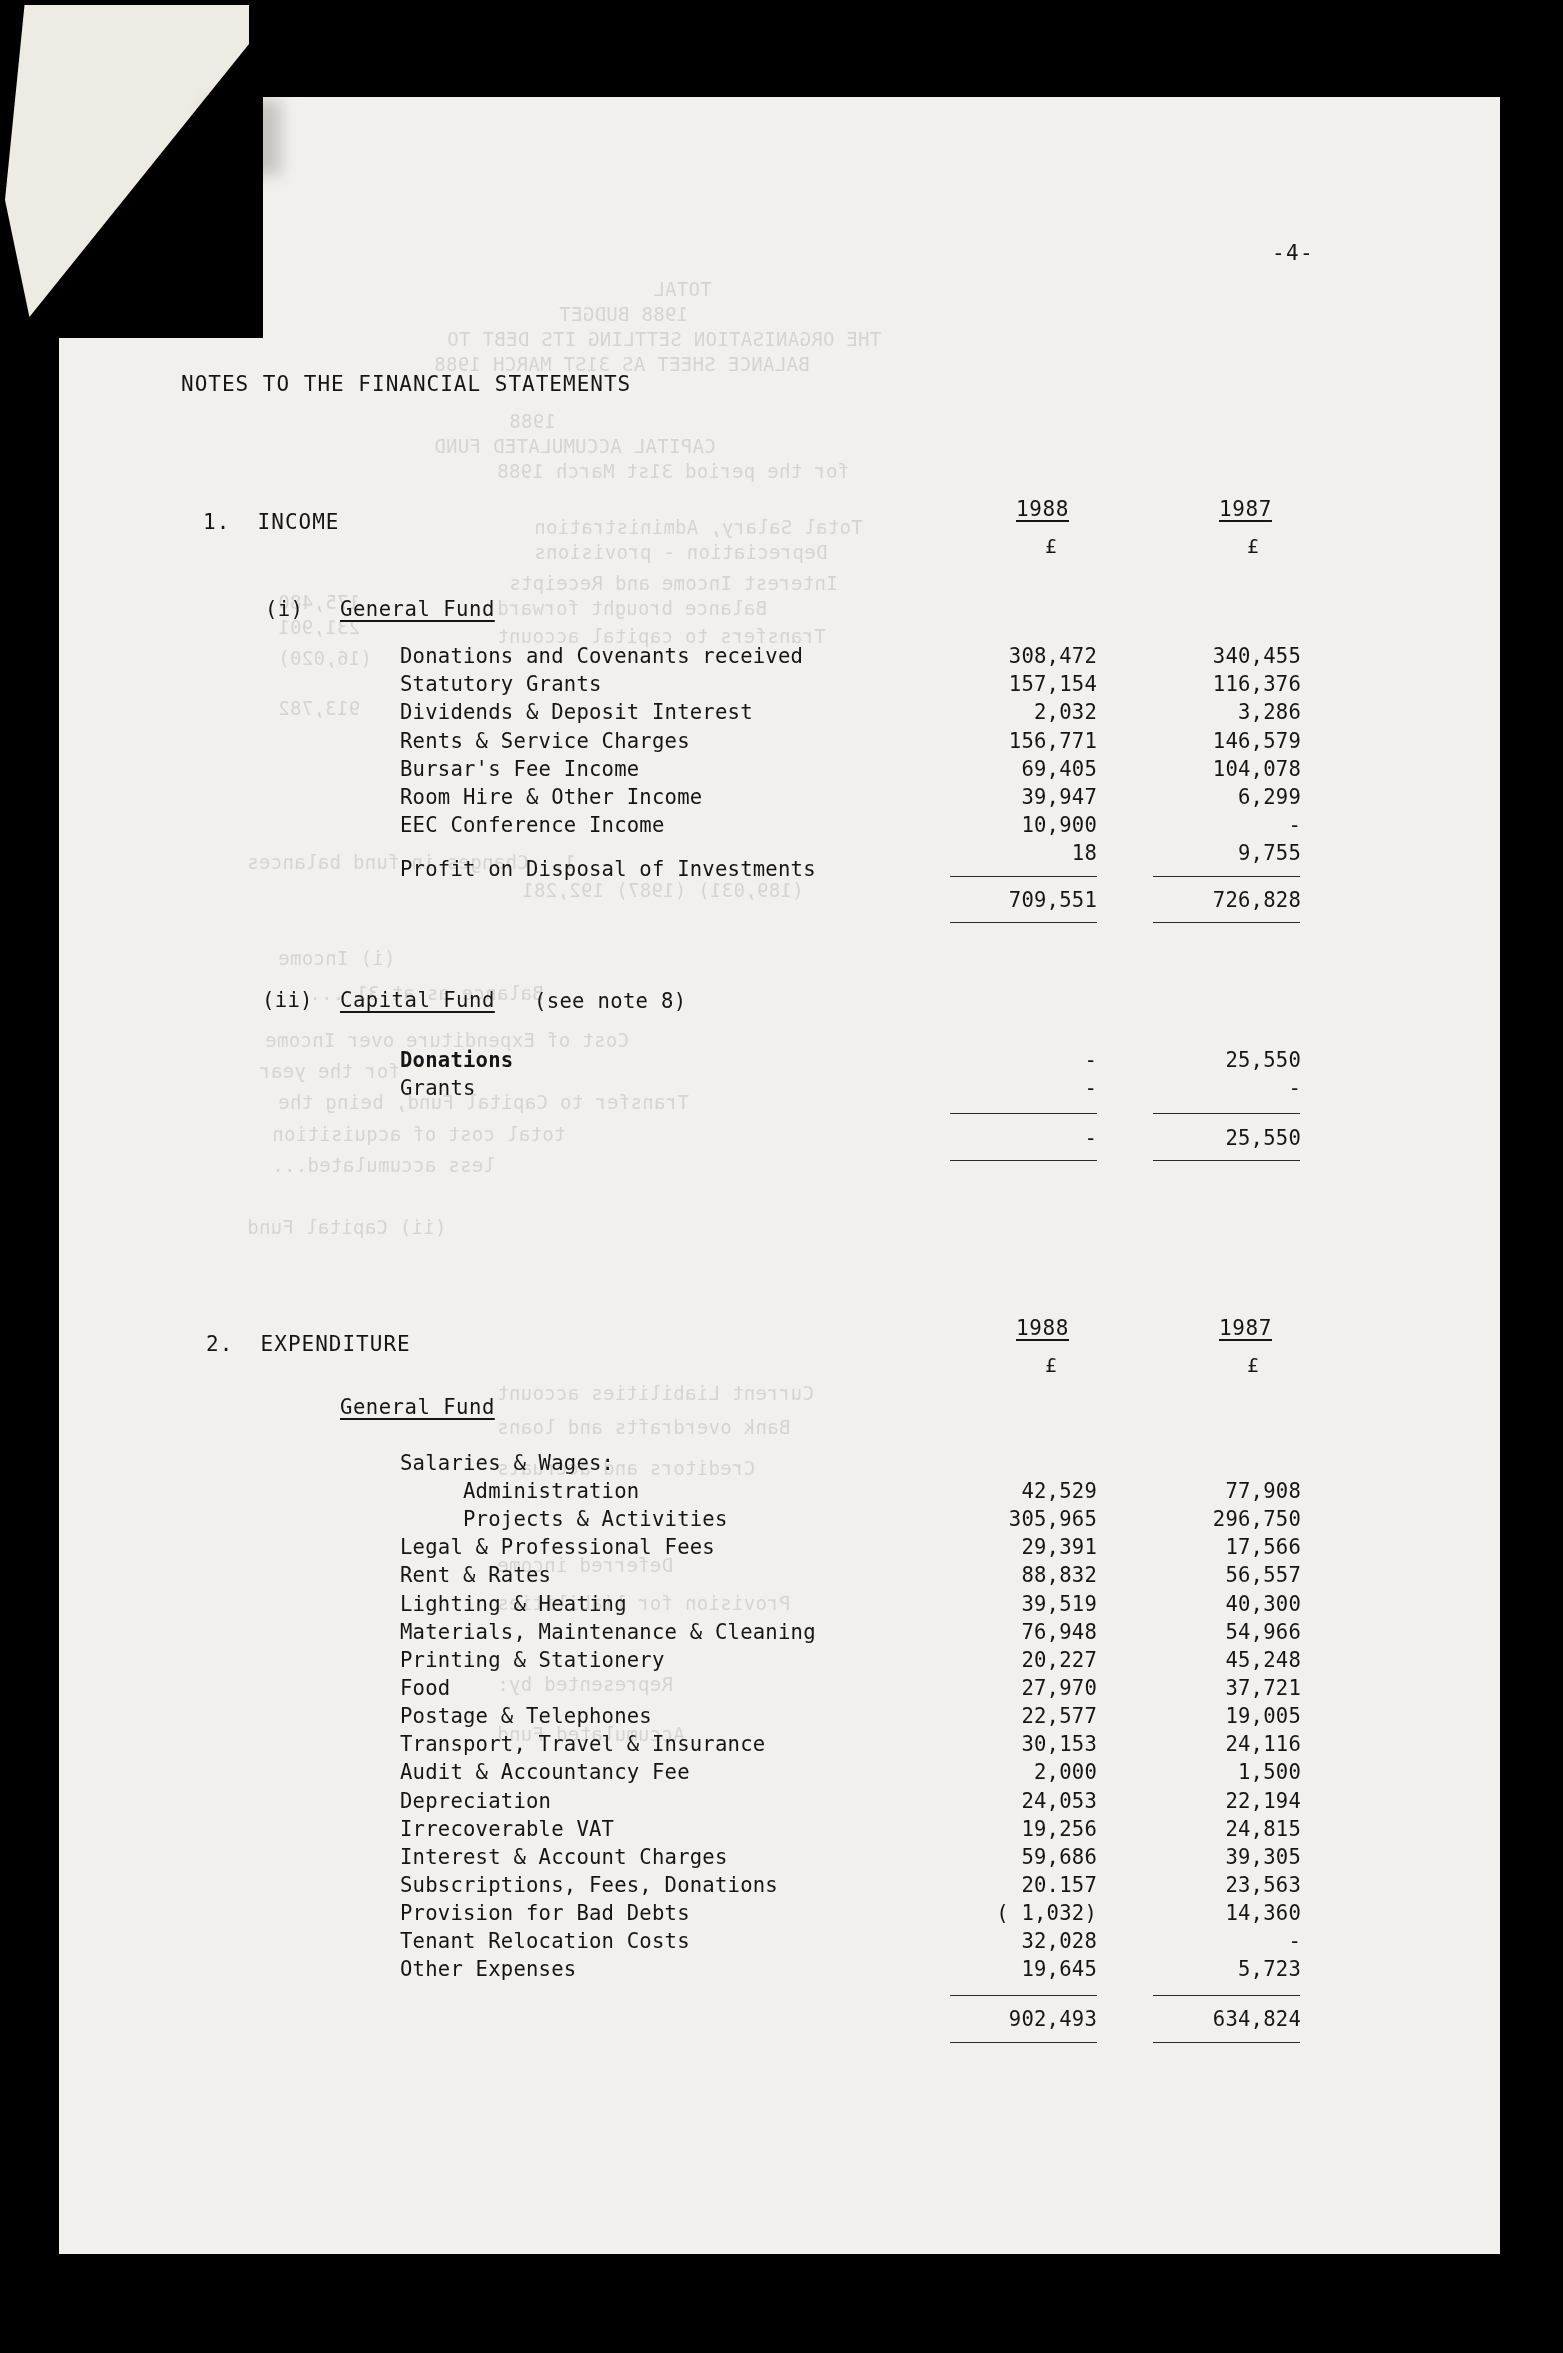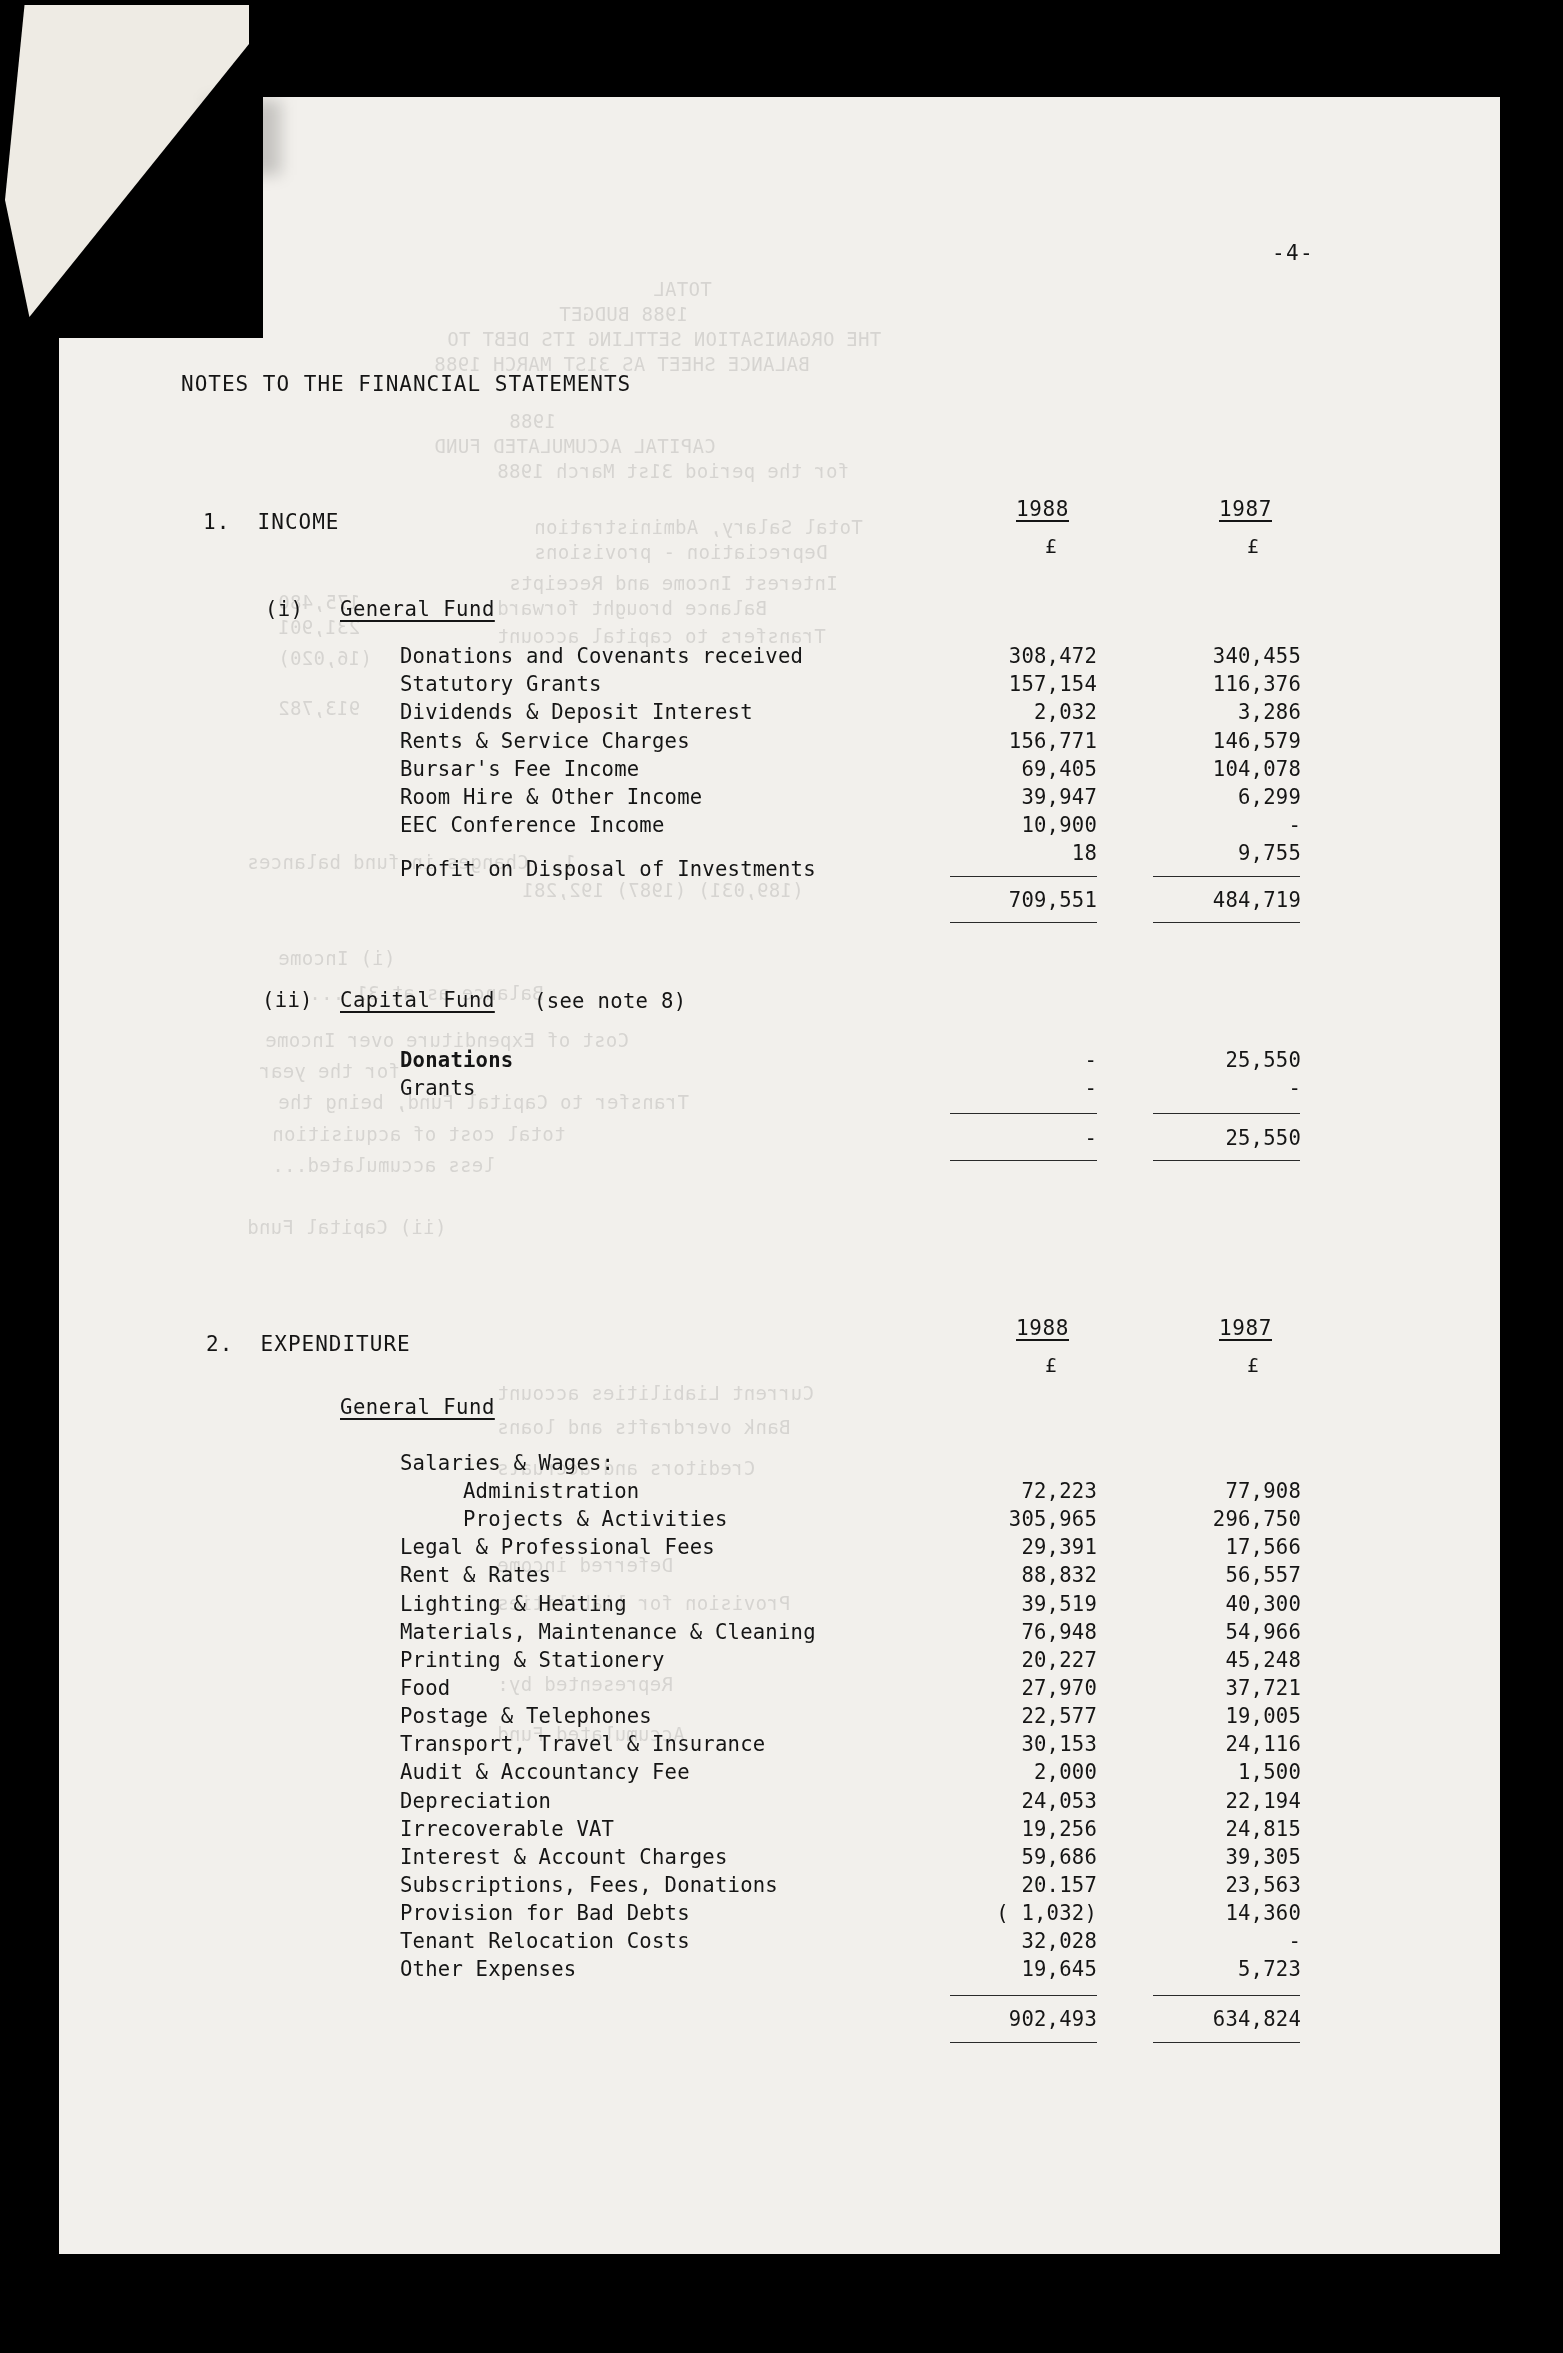--- a/index.html
+++ b/index.html
@@ -233,21 +233,21 @@
     <div class="t num col-b" style="top:603px;">3,286</div>
     <div class="t num col-b" style="top:632px;">146,579</div>
     <div class="t num col-b" style="top:660px;">104,078</div>
     <div class="t num col-b" style="top:688px;">6,299</div>
     <div class="t num col-b" style="top:716px;">-</div>
     <div class="t num col-b" style="top:744px;">9,755</div>
 
     <div class="rule a" style="top:779px;"></div>
     <div class="rule b" style="top:779px;"></div>
     <div class="t num col-a" style="top:791px;">709,551</div>
-    <div class="t num col-b" style="top:791px;">484,719</div>
+    <div class="t num col-b" style="top:791px;">726,828</div>
     <div class="dbl a" style="top:825px;"></div>
     <div class="dbl b" style="top:825px;"></div>
 
     <div class="t subnum sub-ii">(ii)</div>
     <div class="t subhead sh-2">Capital Fund</div>
     <div class="t note8">(see note 8)</div>
 
     <div class="t row-label" style="left:341px; top:951px;font-weight:bold;">Donations</div>
     <div class="t row-label" style="left:341px; top:979px;">Grants</div>
     <div class="t num col-a" style="top:951px;">-</div>
@@ -284,21 +284,21 @@
     <div class="t row-label" style="left:341px; top:1635px;">Transport, Travel &amp; Insurance</div>
     <div class="t row-label" style="left:341px; top:1663px;">Audit &amp; Accountancy Fee</div>
     <div class="t row-label" style="left:341px; top:1692px;">Depreciation</div>
     <div class="t row-label" style="left:341px; top:1720px;">Irrecoverable VAT</div>
     <div class="t row-label" style="left:341px; top:1748px;">Interest &amp; Account Charges</div>
     <div class="t row-label" style="left:341px; top:1776px;">Subscriptions, Fees, Donations</div>
     <div class="t row-label" style="left:341px; top:1804px;">Provision for Bad Debts</div>
     <div class="t row-label" style="left:341px; top:1832px;">Tenant Relocation Costs</div>
     <div class="t row-label" style="left:341px; top:1860px;">Other Expenses</div>
 
-    <div class="t num col-a" style="top:1382px;">72,223</div>
+    <div class="t num col-a" style="top:1382px;">42,529</div>
     <div class="t num col-a" style="top:1410px;">305,965</div>
     <div class="t num col-a" style="top:1438px;">29,391</div>
     <div class="t num col-a" style="top:1466px;">88,832</div>
     <div class="t num col-a" style="top:1495px;">39,519</div>
     <div class="t num col-a" style="top:1523px;">76,948</div>
     <div class="t num col-a" style="top:1551px;">20,227</div>
     <div class="t num col-a" style="top:1579px;">27,970</div>
     <div class="t num col-a" style="top:1607px;">22,577</div>
     <div class="t num col-a" style="top:1635px;">30,153</div>
     <div class="t num col-a" style="top:1663px;">2,000</div>

